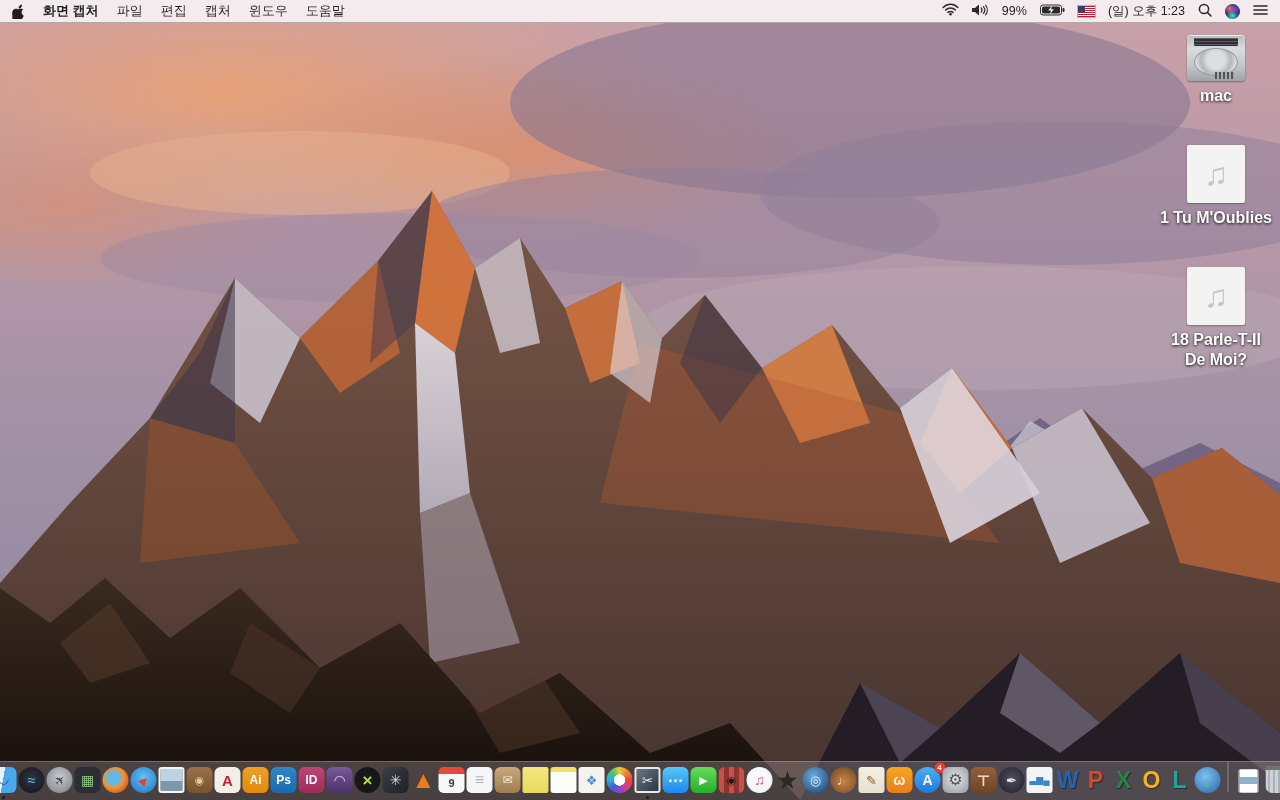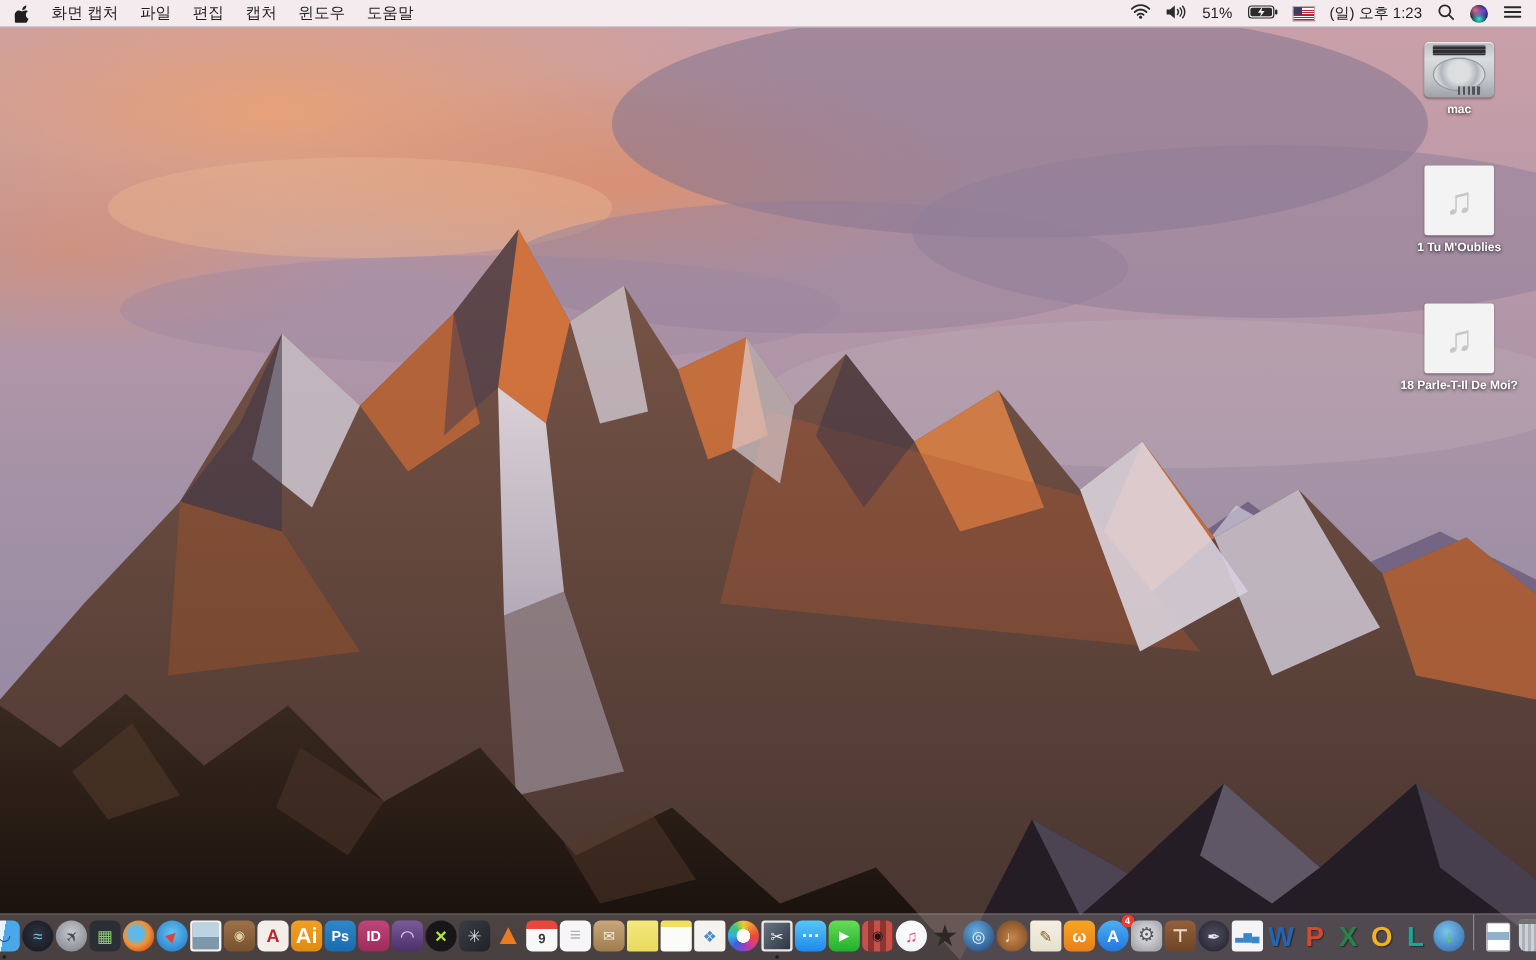--- a/index.html
+++ b/index.html
@@ -13,21 +13,21 @@
   
   .menubar {
     position:absolute; top:0; left:0; right:0; height:23px; z-index:40;
     background:rgba(247,238,240,.97);
     border-bottom:1px solid rgba(110,80,90,.45);
     display:flex; align-items:center; padding:0 12px;
     font-size:13px; color:#1f1f21;
   }
   .mb-left { display:flex; align-items:center; gap:18px; }
   .apple { display:flex; align-items:center; }
-  .app-name { font-weight:normal; }
+  .app-name { font-weight:bold; }
   .menu-item { cursor:default; }
   .mb-right { margin-left:auto; display:flex; align-items:center; gap:13px; font-size:12.5px; }
   .flag {
     width:17px; height:11px; position:relative; display:inline-block;
     outline:0.5px solid rgba(0,0,0,.25);
     background:linear-gradient(180deg,#b22234 0 9%,#fff 9% 18%,#b22234 18% 27%,#fff 27% 36%,#b22234 36% 45%,#fff 45% 54%,#b22234 54% 63%,#fff 63% 72%,#b22234 72% 81%,#fff 81% 90%,#b22234 90%);
   }
   .flag::after { content:""; position:absolute; top:0; left:0; width:7px; height:6px; background:#3c3b6e; }
   .siri {
     width:15px; height:15px; border-radius:50%; display:inline-block;
@@ -66,21 +66,21 @@
   .hdd .vents {
     content:""; position:absolute; bottom:2px; right:10px; width:20px; height:7px; z-index:2;
     background:repeating-linear-gradient(90deg,#505459 0 2px,#a6abb1 2px 4px);
   }
   .music {
     width:58px; height:58px; border-radius:2px; background:#f3f3f3;
     display:flex; align-items:center; justify-content:center;
     font-size:32px; color:#c6c6c6; box-shadow:0 1px 2px rgba(0,0,0,.3);
   }
   .dlabel {
-    margin-top:5px; font-size:10px; font-weight:600; color:#fff; text-align:center;
+    margin-top:5px; font-size:16px; font-weight:600; color:#fff; text-align:center;
     text-shadow:0 1px 3px rgba(0,0,0,.9); line-height:1.2; max-width:114px;
   }
 
   
   .dock-wrap { position:absolute; left:50%; transform:translateX(-50%); bottom:0; z-index:30; }
   .dock {
     display:flex; align-items:flex-end; height:39px; padding:4px 7px 7px;
     background:rgba(150,140,146,.40);
     border:1px solid rgba(255,255,255,.22); border-bottom:none;
     border-radius:5px 5px 0 0;
@@ -136,21 +136,21 @@
     <span>
       <svg width="17" height="12" viewBox="0 0 17 12">
         <path d="M0 4h3l4-3.5v11L3 8H0z" fill="#2a2a2c"></path>
         <g fill="none" stroke="#2a2a2c" stroke-width="1.2" stroke-linecap="round">
           <path d="M9.2 4a3 3 0 0 1 0 4"></path>
           <path d="M11.4 2.6a5.2 5.2 0 0 1 0 6.8"></path>
           <path d="M13.6 1.2a7.6 7.6 0 0 1 0 9.6"></path>
         </g>
       </svg>
     </span>
-    <span>51%</span>
+    <span>99%</span>
     <span>
       <svg width="25" height="12" viewBox="0 0 25 12">
         <rect x="0.5" y="1" width="21" height="10" rx="2.5" fill="none" stroke="#2a2a2c"></rect>
         <rect x="2" y="2.5" width="18" height="7" rx="1.5" fill="#2a2a2c"></rect>
         <rect x="22.5" y="4" width="2" height="4" rx="1" fill="#2a2a2c"></rect>
         <path d="M12 1.6 L8.2 6.6 L10.9 6.6 L9.9 10.4 L13.9 5.2 L11.2 5.2 Z" fill="#f5eef0"></path>
       </svg>
     </span>
     <span class="flag"></span>
     <span>(일) 오후 1:23</span>
@@ -313,21 +313,21 @@
           <span class="di-glyph" style="color: rgb(224, 206, 158); font-size: 11px;">◉</span>
         </div>
       </div>
       <div class="dock-item">
         <div class="di-icon" style="background: rgb(242, 239, 233);">
           <span class="di-glyph" style="color: rgb(194, 32, 48); font-size: 15px; font-weight: bold;">A</span>
         </div>
       </div>
       <div class="dock-item">
         <div class="di-icon" style="background: linear-gradient(rgb(240, 160, 36), rgb(224, 138, 18));">
-          <span class="di-glyph" style="color: rgb(255, 255, 255); font-size: 18px; font-weight: bold;">Ai</span>
+          <span class="di-glyph" style="color: rgb(255, 255, 255); font-size: 12px; font-weight: bold;">Ai</span>
         </div>
       </div>
       <div class="dock-item">
         <div class="di-icon" style="background: linear-gradient(rgb(46, 136, 200), rgb(26, 106, 174));">
           <span class="di-glyph" style="color: rgb(255, 255, 255); font-size: 12px; font-weight: bold;">Ps</span>
         </div>
       </div>
       <div class="dock-item">
         <div class="di-icon" style="background: linear-gradient(rgb(192, 68, 120), rgb(156, 44, 92));">
           <span class="di-glyph" style="color: rgb(255, 255, 255); font-size: 12px; font-weight: bold;">ID</span>

